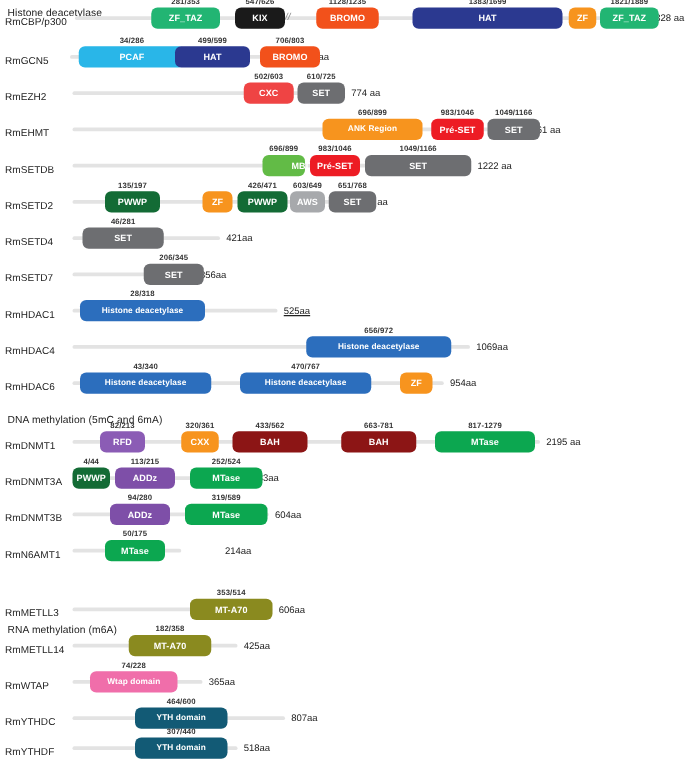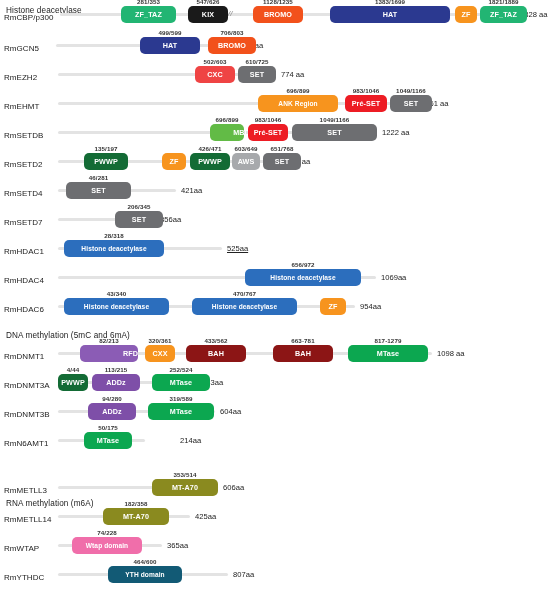--- a/index.html
+++ b/index.html
@@ -78,20 +78,24 @@
       </div>
       <div class="domain" style="left: 480px; width: 47px; background: rgb(34, 181, 115);">
         <span>ZF_TAZ</span>
         <span class="coord">1821/1889</span>
       </div>
     </div>
     <div class="row" style="top: 33px;">
       <div class="prot-name">RmGCN5</div>
       <div class="backbone" style="left: 56px; width: 179px;"></div>
       <div class="len-label" style="left: 240px;">809 aa</div>
+      <div class="domain" style="left: 63px; width: 85px; background: rgb(41, 182, 232);">
+        <span>PCAF</span>
+        <span class="coord">34/286</span>
+      </div>
       <div class="domain" style="left: 140px; width: 60px; background: rgb(43, 57, 144);">
         <span>HAT</span>
         <span class="coord">499/599</span>
       </div>
       <div class="domain" style="left: 208px; width: 48px; background: rgb(242, 81, 27);">
         <span>BROMO</span>
         <span class="coord">706/803</span>
       </div>
     </div>
     <div class="row" style="top: 62px;">
@@ -213,22 +217,22 @@
         <span>Histone deacetylase</span>
         <span class="coord">470/767</span>
       </div>
       <div class="domain" style="left: 320px; width: 26px; background: rgb(247, 148, 30);">
         <span>ZF</span>
       </div>
     </div>
     <div class="row" style="top: 341px;">
       <div class="prot-name">RmDNMT1</div>
       <div class="backbone" style="left: 58px; width: 374px;"></div>
-      <div class="len-label" style="left: 437px;">1098 aa</div>
-      <div class="domain" style="left: 80px; width: 58px; background: rgb(139, 92, 181); justify-content: flex-end;">
+      <div class="len-label" style="left: 437px;">2195 aa</div>
+      <div class="domain" style="left: 80px; width: 36px; background: rgb(139, 92, 181);">
         <span>RFD</span>
         <span class="coord">82/213</span>
       </div>
       <div class="domain" style="left: 145px; width: 30px; background: rgb(247, 148, 30);">
         <span>CXX</span>
         <span class="coord">320/361</span>
       </div>
       <div class="domain" style="left: 186px; width: 60px; background: rgb(140, 21, 21);">
         <span>BAH</span>
         <span class="coord">433/562</span>
@@ -310,13 +314,22 @@
     </div>
     <div class="row" style="top: 562px;">
       <div class="prot-name">RmYTHDC</div>
       <div class="backbone" style="left: 58px; width: 170px;"></div>
       <div class="len-label" style="left: 233px;">807aa</div>
       <div class="domain" style="left: 108px; width: 74px; background: rgb(18, 90, 117); font-size: 6.6px;">
         <span>YTH domain</span>
         <span class="coord">464/600</span>
       </div>
     </div>
+    <div class="row" style="top: 586px;">
+      <div class="prot-name">RmYTHDF</div>
+      <div class="backbone" style="left: 58px; width: 132px;"></div>
+      <div class="len-label" style="left: 195px;">518aa</div>
+      <div class="domain" style="left: 108px; width: 74px; background: rgb(18, 90, 117); font-size: 6.6px;">
+        <span>YTH domain</span>
+        <span class="coord">307/440</span>
+      </div>
+    </div>
   </div>
 
 </body></html>

